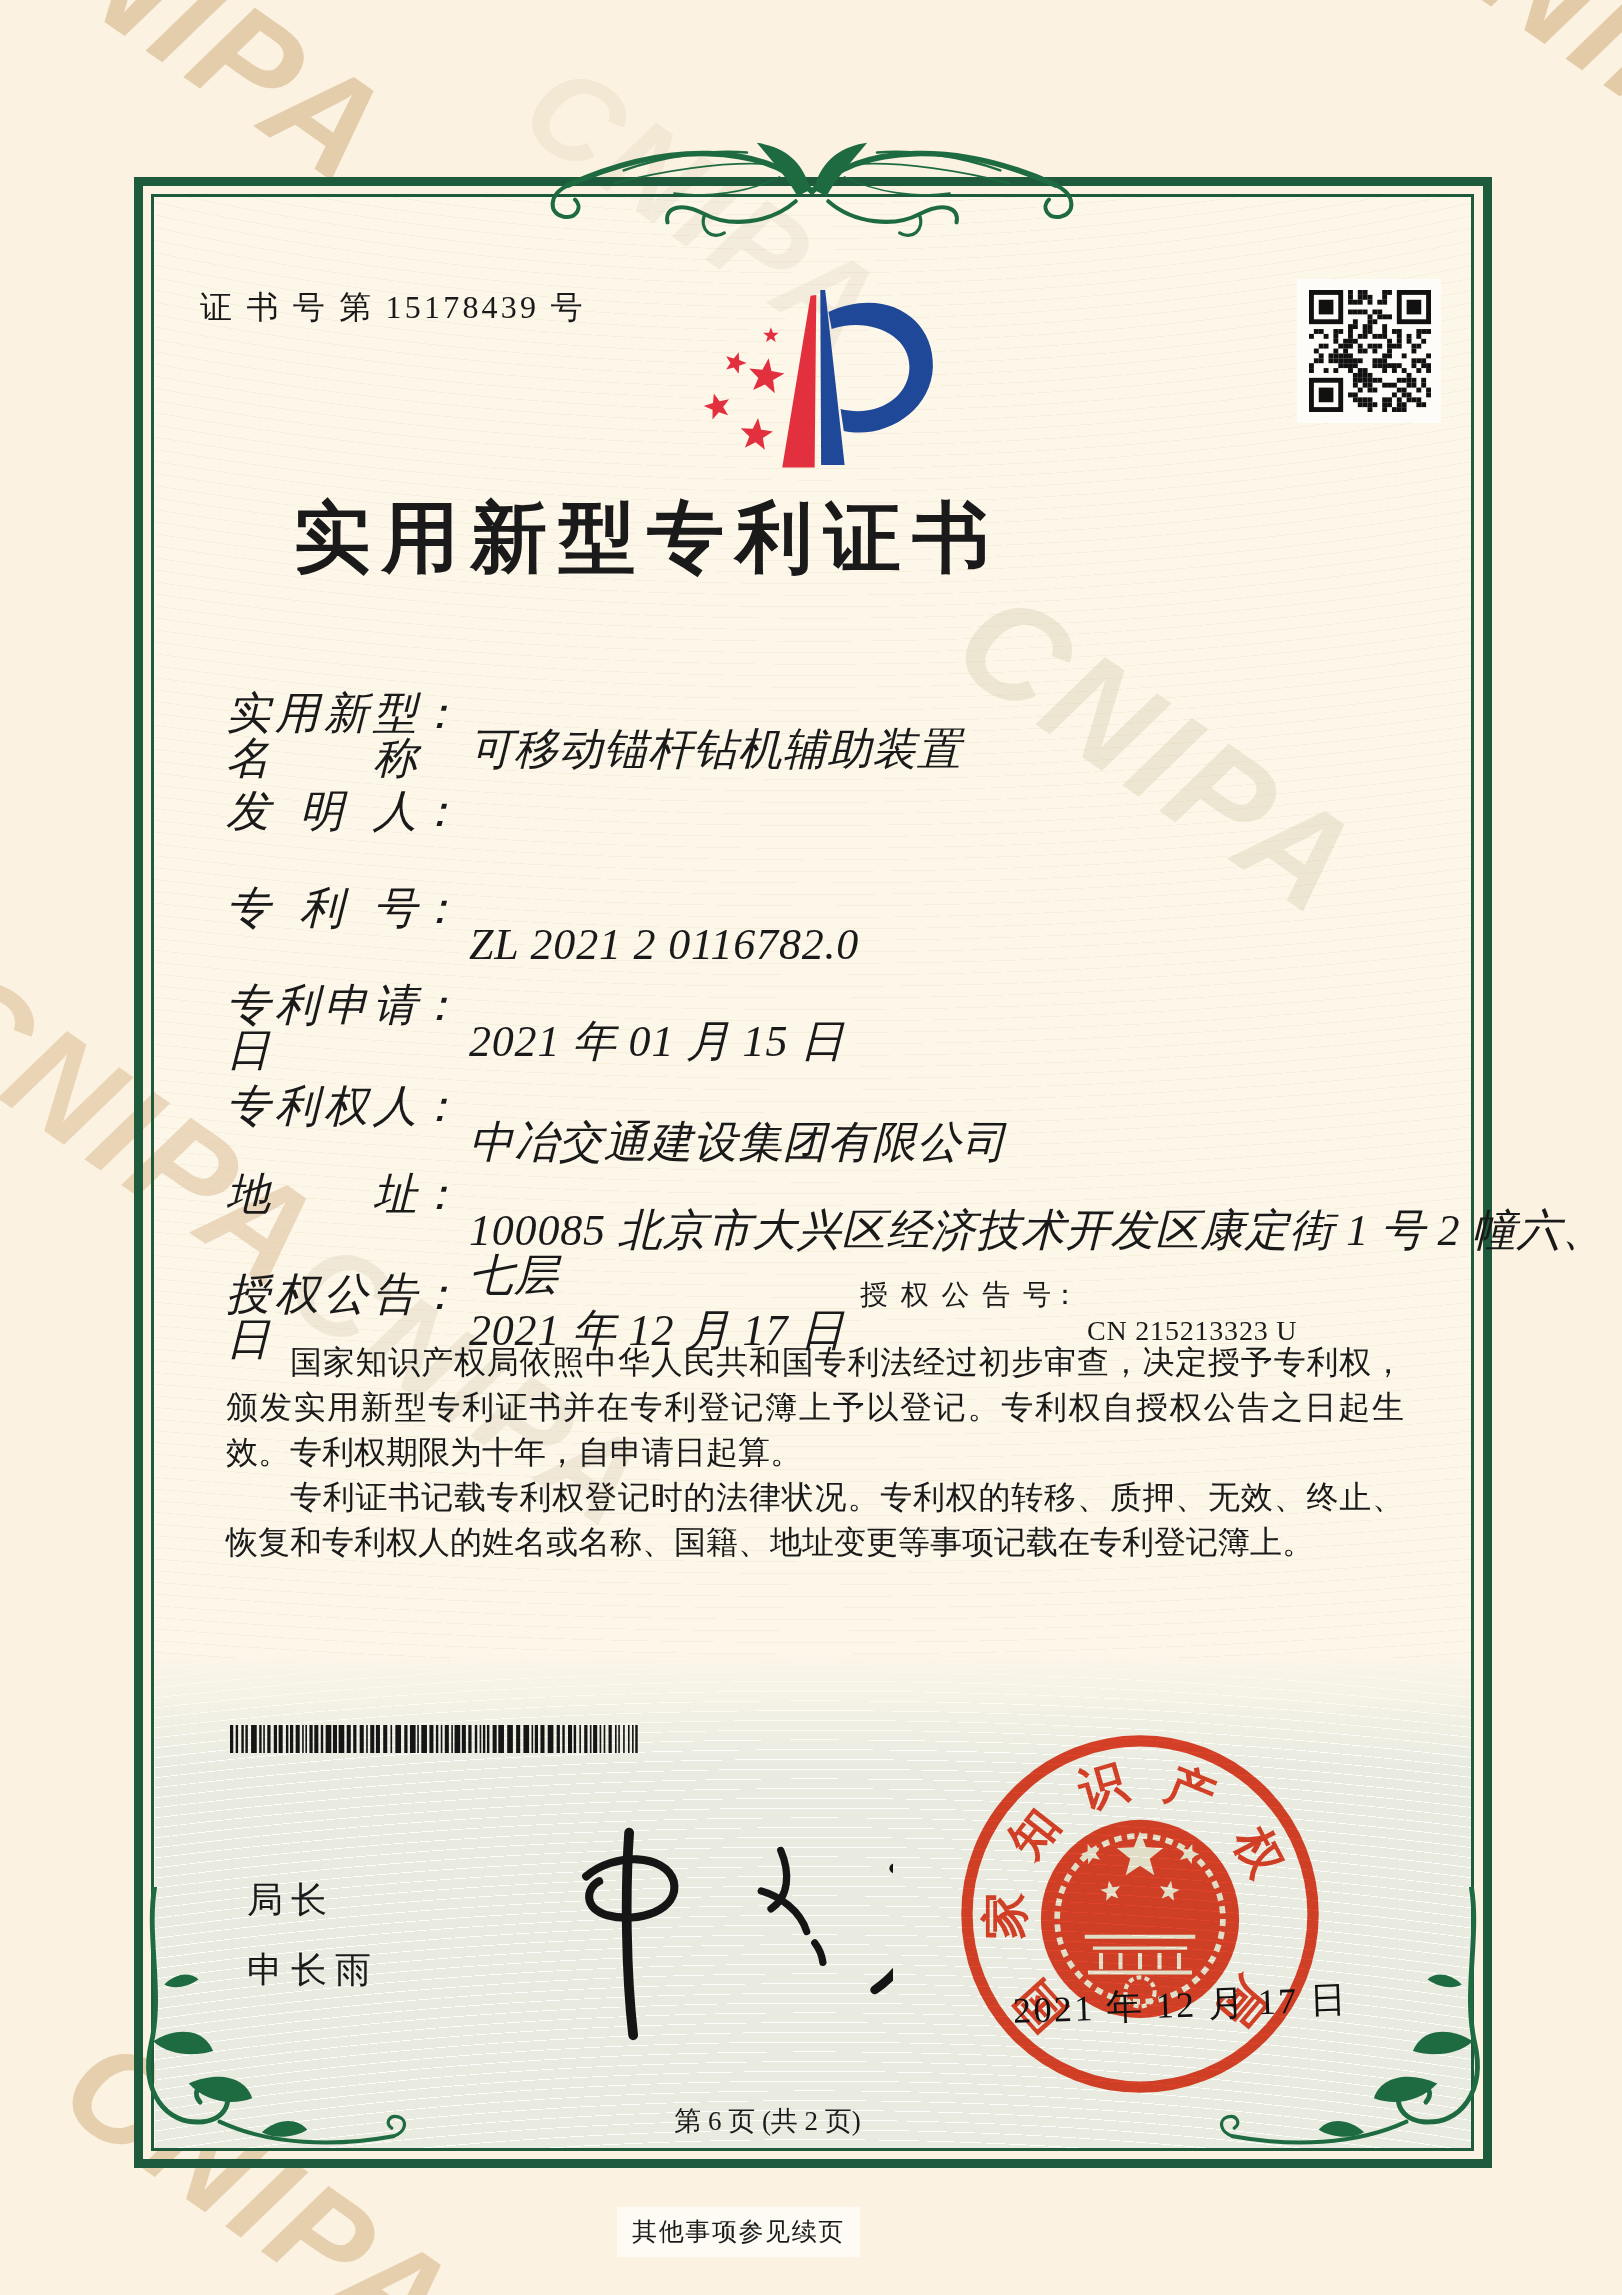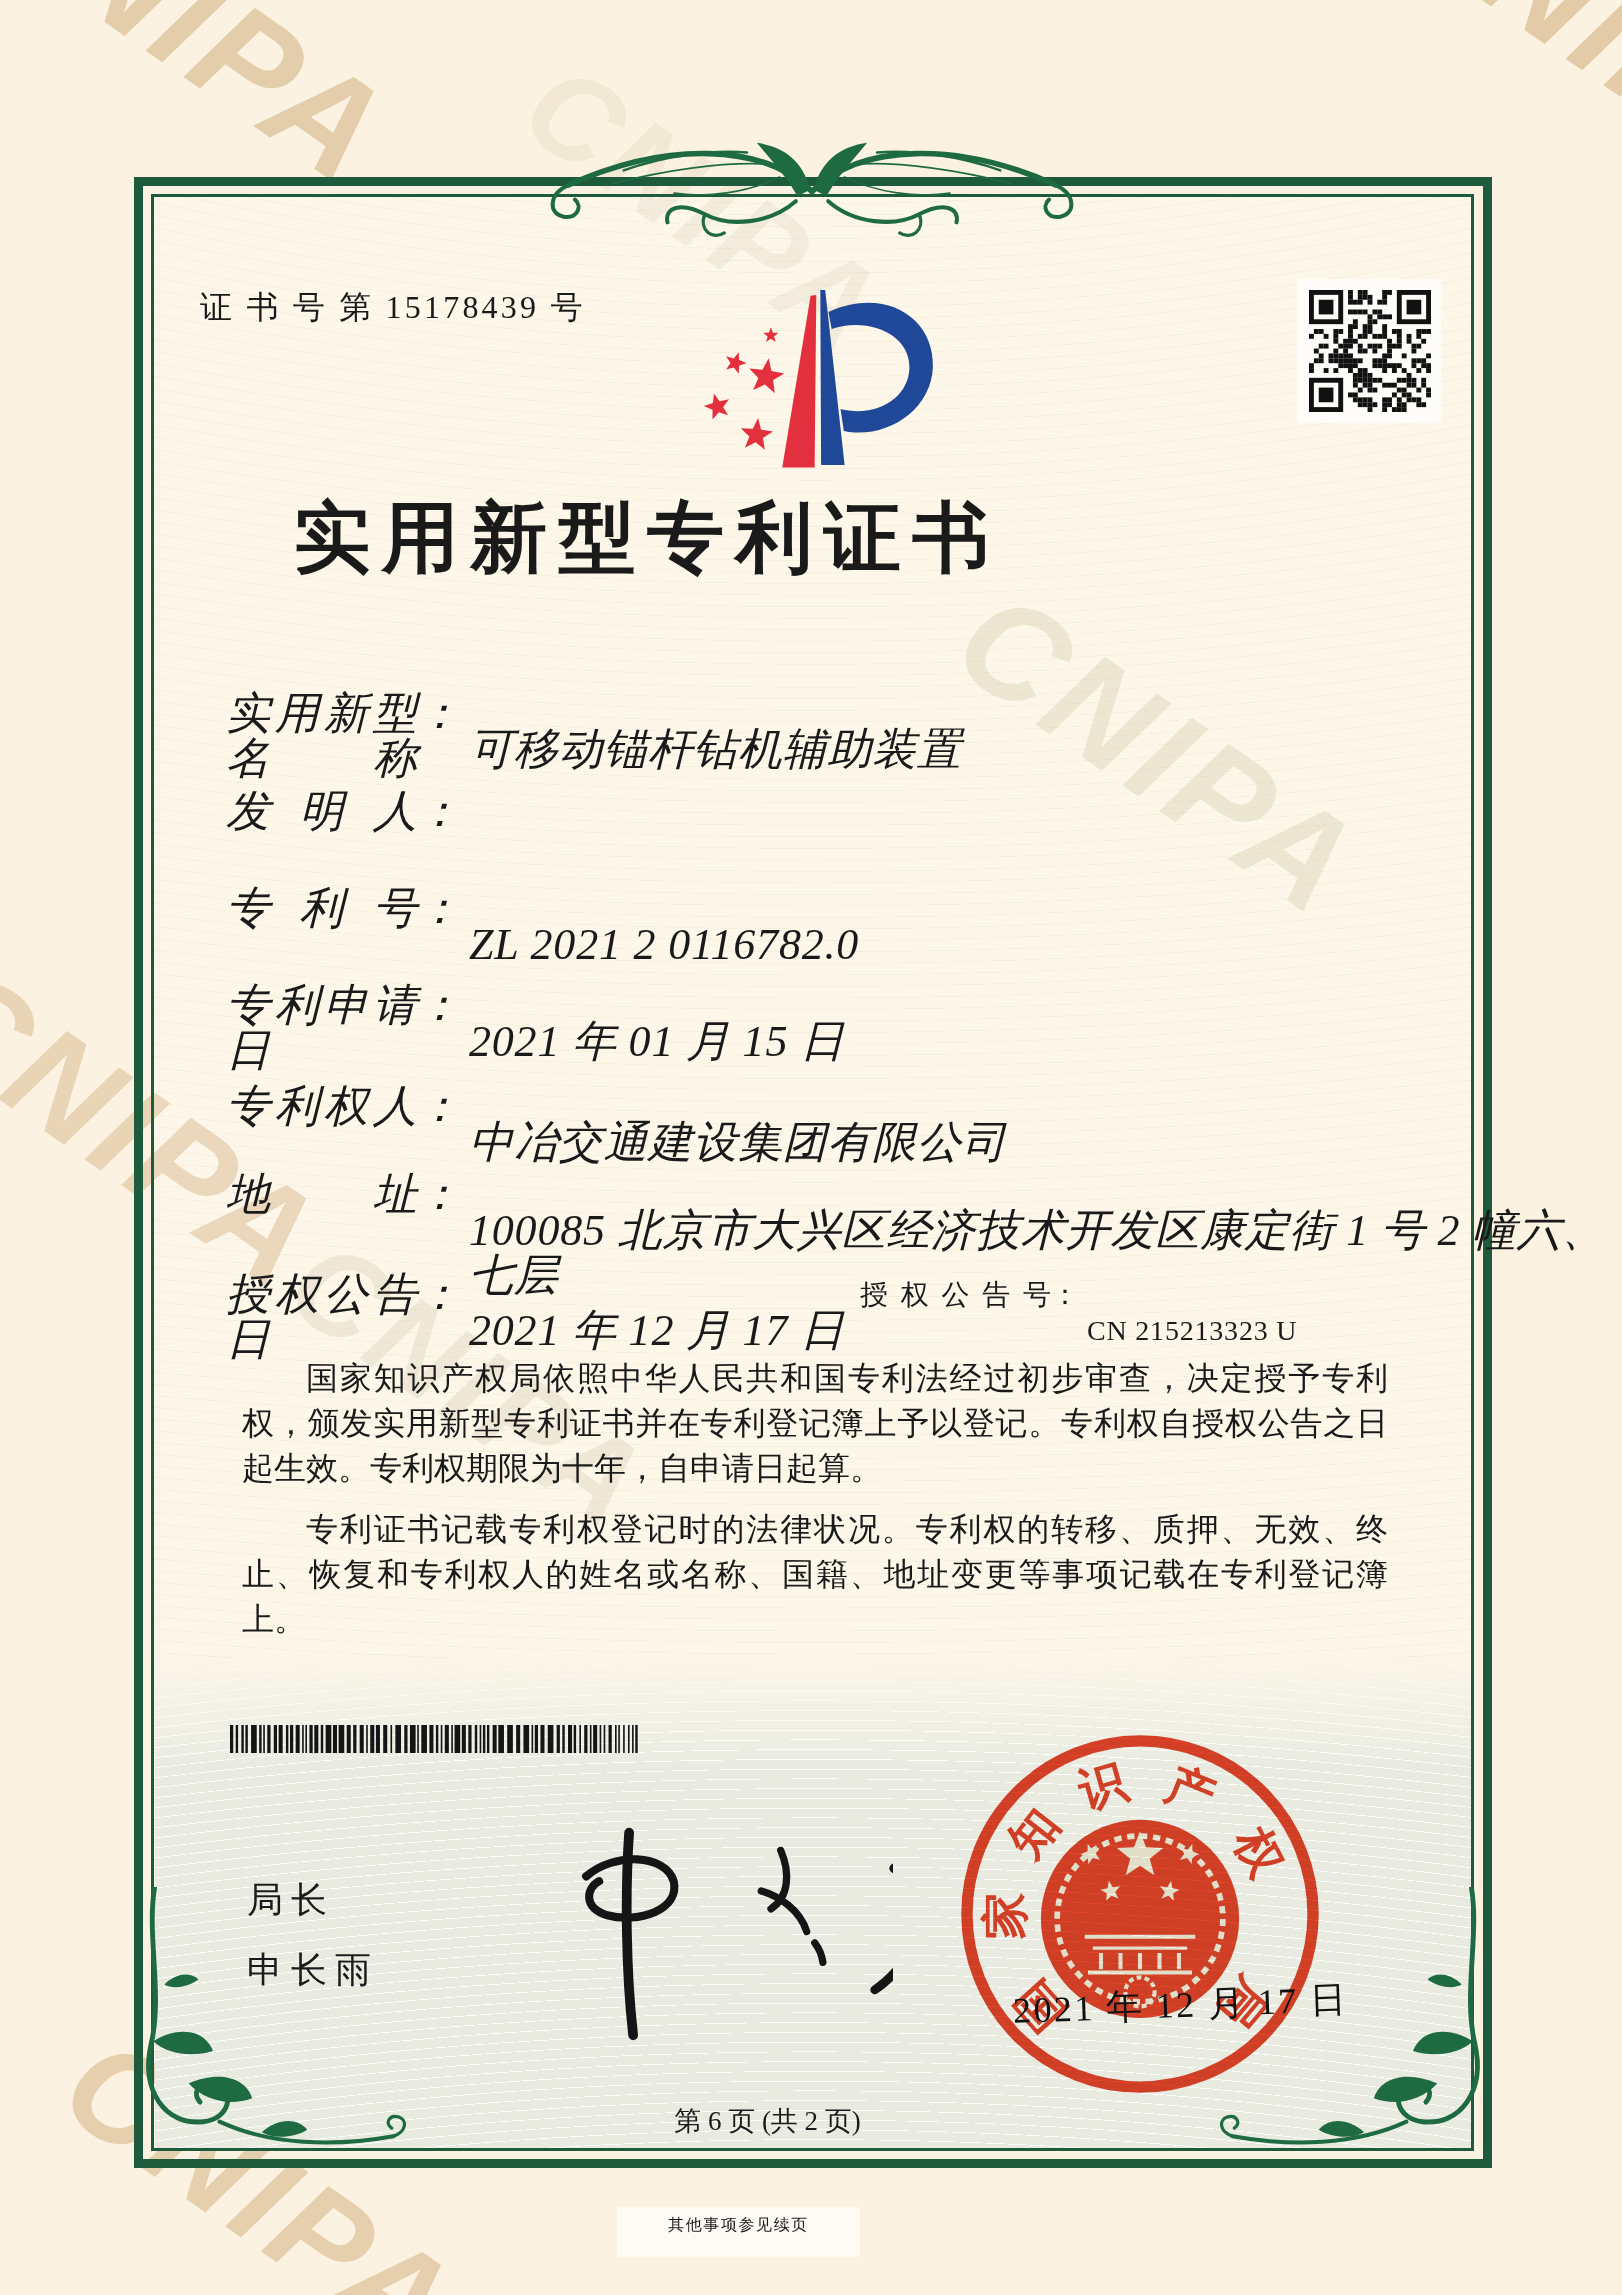--- a/index.html
+++ b/index.html
@@ -45,36 +45,36 @@
   .flabel{display:inline-block;width:191px;text-align:justify;text-align-last:justify;}
   .fcolon{display:inline-block;}
   .fval{margin-left:8px;letter-spacing:0.8px;margin-top:36px;}
   .vcol .l2{display:block;}
 
   .grant2{position:absolute;left:860px;z-index:10;font-size:28px;display:flex;line-height:45px;}
 
   
   .bodytext{position:absolute;left:226px;top:1340px;width:1178px;z-index:10;
             font-size:32px;line-height:45px;text-align:justify;}
-  .bodytext p{margin:16px;text-indent:2em;}
+  .bodytext p{margin:0;text-indent:2em;}
 
   .barcode{position:absolute;left:230px;top:1725px;width:415px;height:28px;z-index:10;}
 
   .director{position:absolute;left:247px;z-index:10;font-size:36px;letter-spacing:8px;
             font-family:Liberation Sans, sans-serif;font-weight:500;}
   .sig{position:absolute;left:422px;top:1818px;width:471px;height:227px;z-index:11;}
 
   .seal{position:absolute;left:958px;top:1732px;width:364px;height:364px;z-index:20;
         opacity:.95;mix-blend-mode:multiply;}
   .seal-date{position:absolute;left:1013px;top:1981px;z-index:21;font-size:36px;
              letter-spacing:2.4px;transform:rotate(-2deg);color:#111;}
 
   .pfooter{position:absolute;left:605px;top:2103px;width:325px;text-align:center;z-index:10;font-size:27px;}
   .note-strip{position:absolute;left:617px;top:2207px;width:243px;height:50px;background:#fdfbf4;z-index:4;}
-  .note{position:absolute;left:617px;top:2215px;width:243px;text-align:center;z-index:10;font-size:16px;letter-spacing:1.6px;}
+  .note{position:absolute;left:617px;top:2215px;width:243px;text-align:center;z-index:10;font-size:25px;letter-spacing:1.6px;}
 </style>
 </head>
 <body>
 
 <div class="page">
 
   <div class="wm" style="left:-49px;top:-65px;font-size:142px;color:rgba(196,150,90,.40)">CNIPA</div>
   <div class="wm" style="left:1371px;top:-57px;font-size:142px;color:rgba(196,150,90,.42)">CNIPA</div>
   <div class="wm" style="left:503px;top:138px;font-size:122px;color:rgba(210,198,168,.22)">CNIPA</div>
   <div class="wm" style="left:933px;top:673px;font-size:138px;color:rgba(205,195,165,.34)">CNIPA</div>

